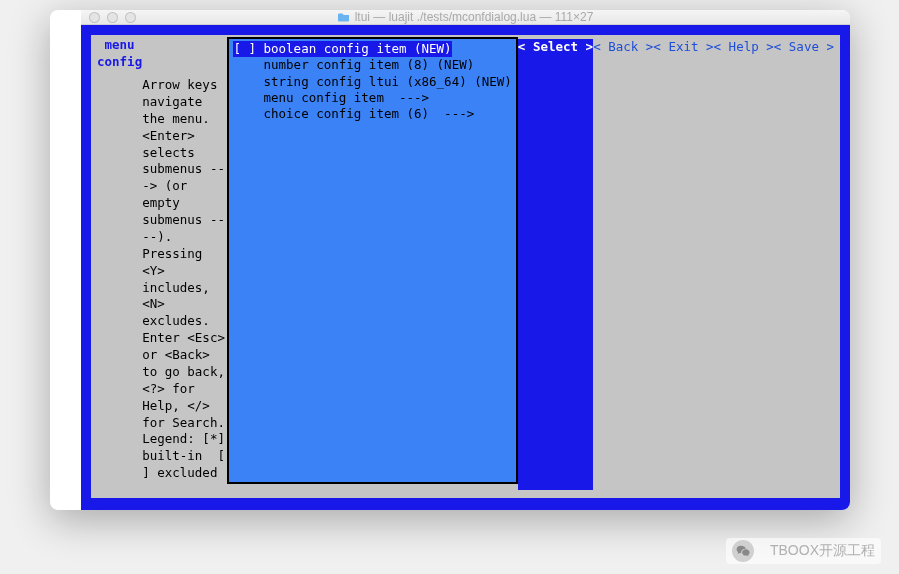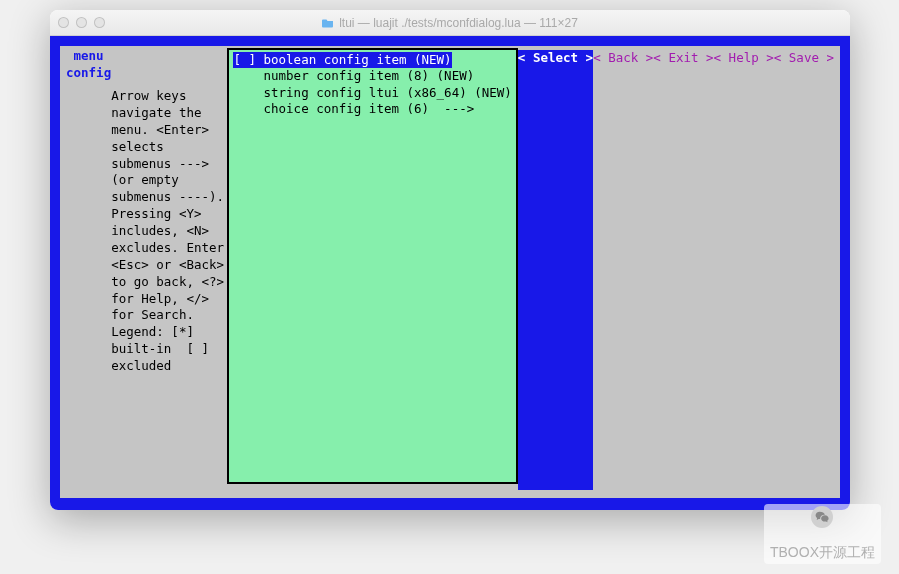--- a/index.html
+++ b/index.html
@@ -16,20 +16,21 @@
       top: 10px;
       left: 50px;
       width: 800px;
       height: 500px;
       background: #fff;
       border-radius: 8px;
       box-shadow: 0 10px 40px rgba(0,0,0,0.3);
       overflow: hidden;
       display: flex;
       flex-direction: column;
+      padding-left: 31px;
     }
     .titlebar {
       height: 26px;
       background: linear-gradient(#f5f5f5, #e8e8e8);
       border-bottom: 1px solid #d0d0d0;
       display: flex;
       align-items: center;
       padding: 0 8px;
       position: relative;
     }
@@ -82,41 +83,41 @@
     .instructions {
       color: #000;
       white-space: pre-wrap;
       margin-bottom: 8px;
       margin-top: 40px;
     }
     .list-box {
       border: 2px solid #000;
       flex: 1;
       padding: 2px 4px;
-      background: #86efac;
+      background: #3b82f6;
       margin-bottom: 6px;
     }
     .menu-item {
       white-space: pre;
       color: #000;
       cursor: pointer;
     }
     .menu-item.selected {
       background: #1818e8;
       color: #fff;
       display: inline-block;
     }
     .menu-item-row { line-height: 1.3; }
     .buttons {
       display: flex;
       justify-content: center;
       padding-top: 2px;
     }
     .btn {
-      color: #a21caf;
+      color: #1d4ed8;
       white-space: pre;
       cursor: pointer;
     }
     .btn.selected {
       background: #1818e8;
       color: #fff;
       font-weight: bold;
     }
     .watermark {
       position: absolute;
@@ -124,21 +125,20 @@
       bottom: 10px;
       display: flex;
       align-items: center;
       gap: 16px;
       color: #b0b0b0;
       font-family: -apple-system, sans-serif;
       font-size: 14px;
       background: rgba(255,255,255,0.6);
       padding: 2px 6px;
       border-radius: 4px;
-      flex-direction: column;
     }
     .wm-icon {
       width: 22px; height: 22px; border-radius: 50%;
       background: #d0d0d0;
       display: flex; align-items: center; justify-content: center;
     }
     .wm-icon svg { width: 14px; height: 14px; }
   </style>
 </head>
 <body>
@@ -163,20 +163,21 @@
   <div class="terminal">
     <div class="dialog">
       <div class="dialog-title">menu config</div>
       <div class="instructions">Arrow keys navigate the menu. &lt;Enter&gt; selects submenus ---&gt; (or empty submenus ----).
 Pressing &lt;Y&gt; includes, &lt;N&gt; excludes. Enter &lt;Esc&gt; or &lt;Back&gt; to go back, &lt;?&gt; for Help, &lt;/&gt; for Search. Legend: [*] built-in  [ ] excluded</div>
 
       <div class="list-box">
         <div class="menu-item-row"><span class="menu-item selected">[ ] boolean config item (NEW)</span></div>
         <div class="menu-item-row"><span class="menu-item">    number config item (8) (NEW)</span></div>
         <div class="menu-item-row"><span class="menu-item">    string config ltui (x86_64) (NEW)</span></div>
+        <div class="menu-item-row"><span class="menu-item">    menu config item  ---&gt;</span></div>
         <div class="menu-item-row"><span class="menu-item">    choice config item (6)  ---&gt;</span></div>
       </div>
 
       <div class="buttons">
         <span class="btn selected">&lt; Select &gt;</span>
         <span class="btn">&lt; Back &gt;</span>
         <span class="btn">&lt; Exit &gt;</span>
         <span class="btn">&lt; Help &gt;</span>
         <span class="btn">&lt; Save &gt;</span>
       </div>

